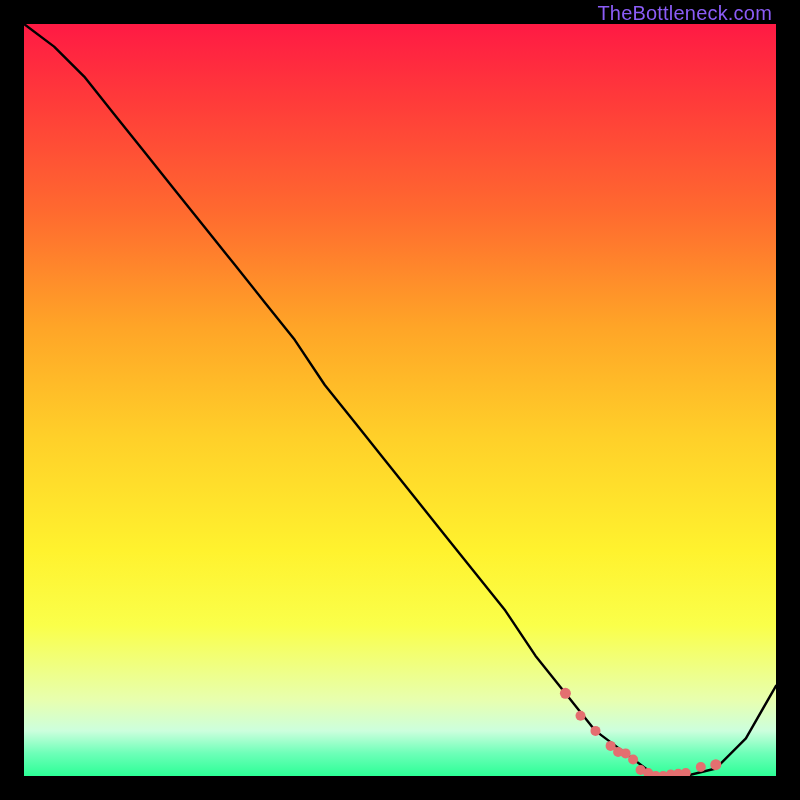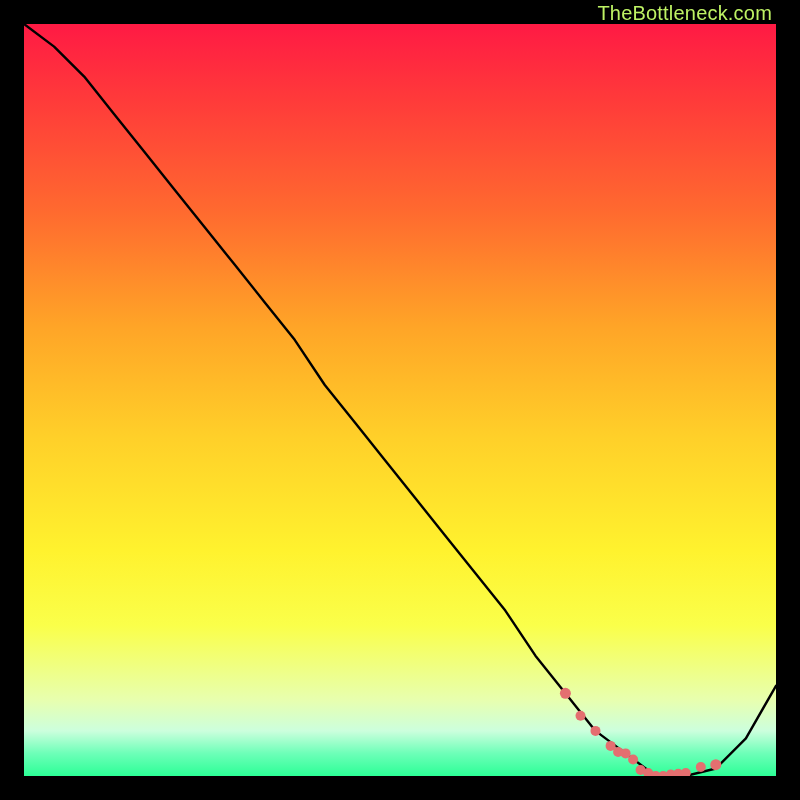--- a/index.html
+++ b/index.html
@@ -29,21 +29,21 @@
       #e7ffb0 90%,
       #ccffdd 94%,
       #6dffb8 97%,
       #2cff96 100%
     );
   }
   .watermark {
     position: absolute;
     top: 2px;
     right: 28px;
-    color: #bef264;
+    color: #8b5cf6;
     font-size: 20px;
     font-weight: 500;
     letter-spacing: 0.2px;
   }
   svg.curve {
     position: absolute;
     left: 0;
     top: 0;
     width: 752px;
     height: 752px;

